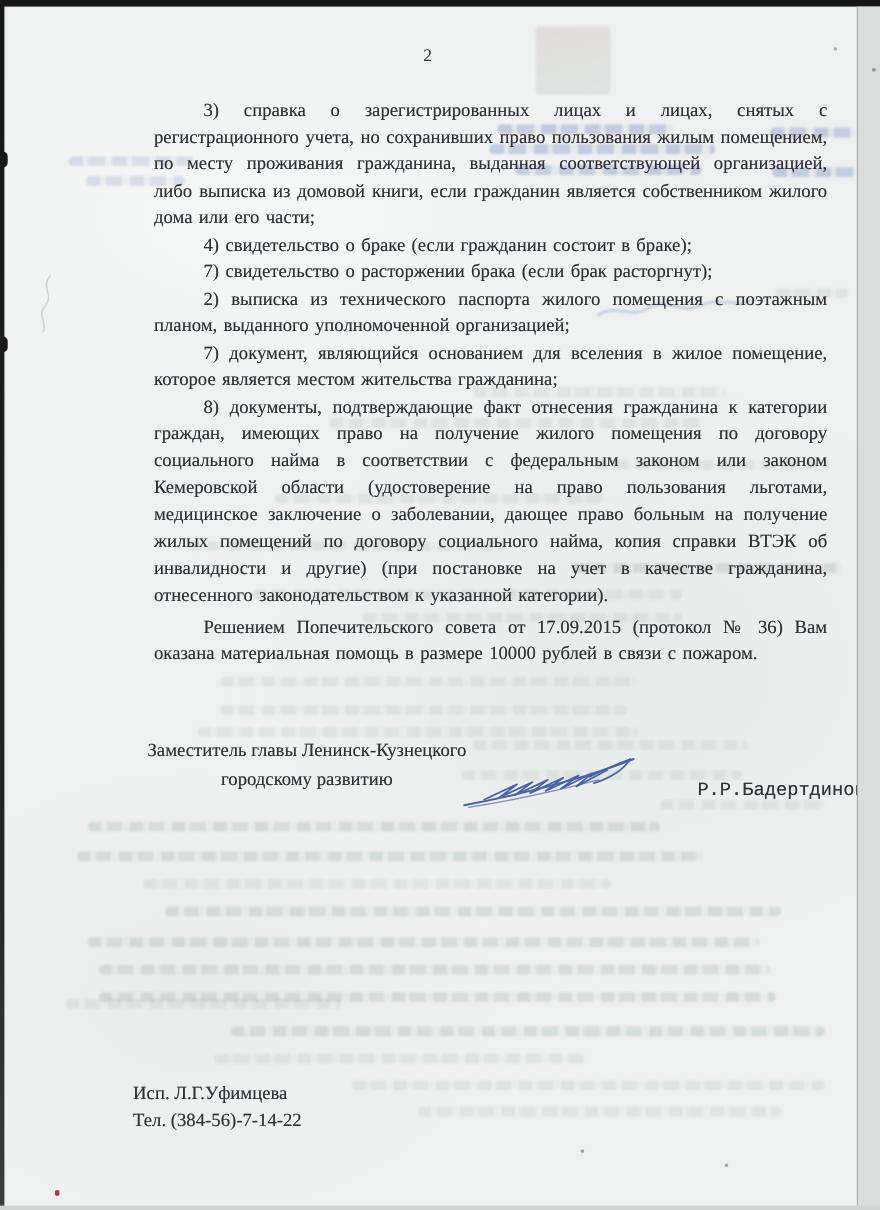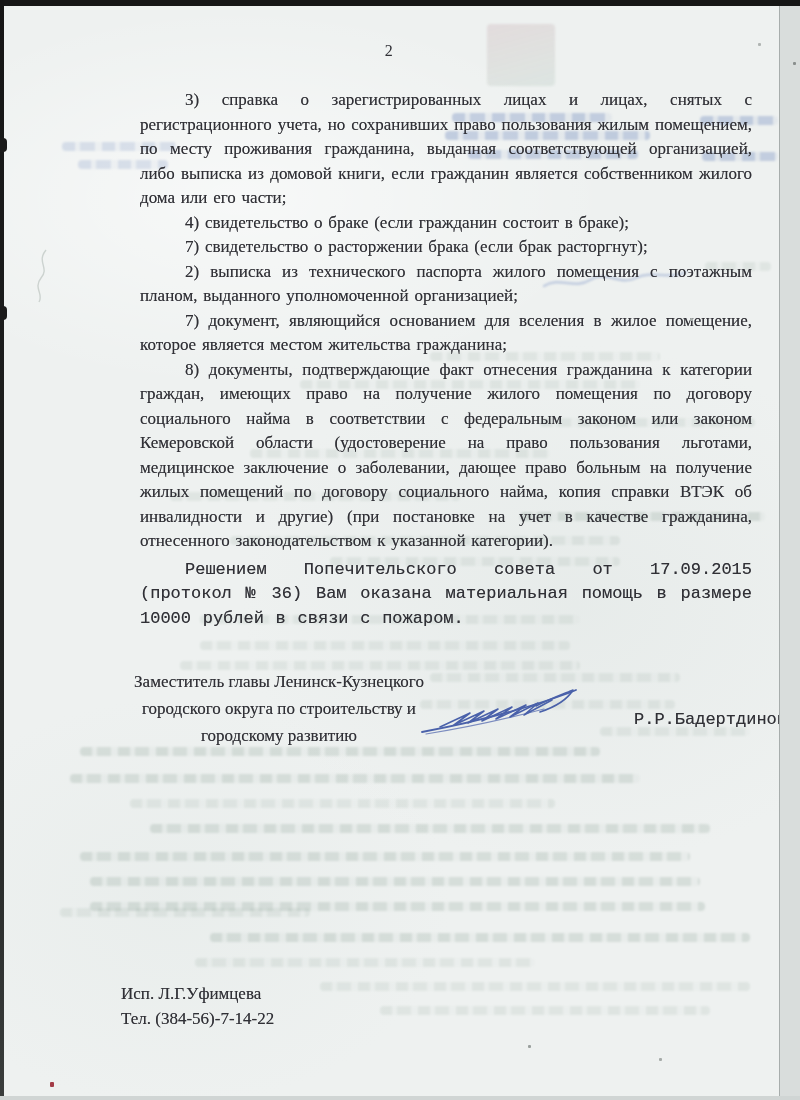--- a/index.html
+++ b/index.html
@@ -17,21 +17,21 @@
   .edge-top    { position:absolute; left:0; top:0; width:800px; height:6px; background:#161616; }
   .edge-left   { position:absolute; left:0; top:0; width:4px; height:1100px; background:linear-gradient(180deg,#151515,#232524 70%,#3a3d3c); }
   .edge-right  { position:absolute; left:779px; top:6px; width:21px; height:1094px; background:#d9dddc; border-left:1px solid #a7adac; }
   .edge-bottom { position:absolute; left:0; top:1096px; width:800px; height:4px; background:#d0d5d4; }
   .edge-bump   { position:absolute; left:0; width:7px; height:14px; background:#1a1a1a; border-radius:0 4px 4px 0; }
 
   .pageno { position:absolute; top:42px; left:0; width:778px; text-align:center; font-size:16px; letter-spacing:.5px; }
 
   .content { position:absolute; left:140px; top:88px; width:612px; }
   .content p { margin:0; text-indent:45px; text-align:justify; font-size:17px; line-height:24.5px; word-spacing:1.5px; text-shadow:0 0 .4px rgba(44,44,50,.55); }
-  .content p.gap { margin-top:4px;font-family:Liberation Mono, monospace; }
+  .content p.gap { margin-top:4px; }
 
   .sig-block { position:absolute; left:118px; top:668px; width:322px; text-align:center; font-size:17px; line-height:27px; text-shadow:0 0 .4px rgba(44,44,50,.55); }
   .sig-name  { position:absolute; left:634px; top:710px; font-size:17px; text-shadow:0 0 .4px rgba(44,44,50,.55);font-family:Liberation Mono, monospace; }
   .sig-scribble { position:absolute; left:418px; top:680px; }
 
   .footer { position:absolute; left:121px; top:981px; font-size:17px; line-height:25px; text-shadow:0 0 .4px rgba(44,44,50,.55); }
   .footer div { white-space:nowrap; }
 
   
   .bl-line { position:absolute; height:9px; border-radius:4px; filter:blur(1.1px); }
@@ -96,21 +96,20 @@
     <p>4) свидетельство о браке (если гражданин состоит в браке);</p>
     <p>7) свидетельство о расторжении брака (если брак расторгнут);</p>
     <p>2) выписка из технического паспорта жилого помещения с поэтажным планом, выданного уполномоченной организацией;</p>
     <p>7) документ, являющийся основанием для вселения в жилое помещение, которое является местом жительства гражданина;</p>
     <p>8) документы, подтверждающие факт отнесения гражданина к категории граждан, имеющих право на получение жилого помещения по договору социального найма в соответствии с федеральным законом или законом Кемеровской области (удостоверение на право пользования льготами, медицинское заключение о заболевании, дающее право больным на получение жилых помещений по договору социального найма, копия справки ВТЭК об инвалидности и другие) (при постановке на учет в качестве гражданина, отнесенного законодательством к указанной категории).</p>
     <p class="gap">Решением Попечительского совета от 17.09.2015 (протокол № 36) Вам оказана материальная помощь в размере 10000 рублей в связи с пожаром.</p>
   </div>
 
   <div class="sig-block">
     <div>Заместитель главы Ленинск-Кузнецкого</div>
-    <div>городского округа по строительству и</div>
     <div>городскому развитию</div>
   </div>
 
   <svg class="sig-scribble" width="165" height="62" viewBox="0 0 165 62">
     <g stroke="#3d56a5" fill="none" stroke-linecap="round" stroke-linejoin="round" opacity=".92">
       <path d="M4 52 C 36 46 72 38 112 26 C 128 21 146 15 158 10" stroke-width="1.8"></path>
       <path d="M22 47 L52 33 L36 45 L66 31 L50 43 L80 29 L64 41 L94 27 L78 39 L108 25 L92 37 L120 23 L106 35 L134 20" stroke-width="1.6"></path>
       <path d="M118 26 C 134 18 148 13 155 10 C 149 20 137 27 122 32" stroke-width="1.6"></path>
       <path d="M8 54 C 40 49 84 40 126 29" stroke-width="1.2" opacity=".7"></path>
     </g>

